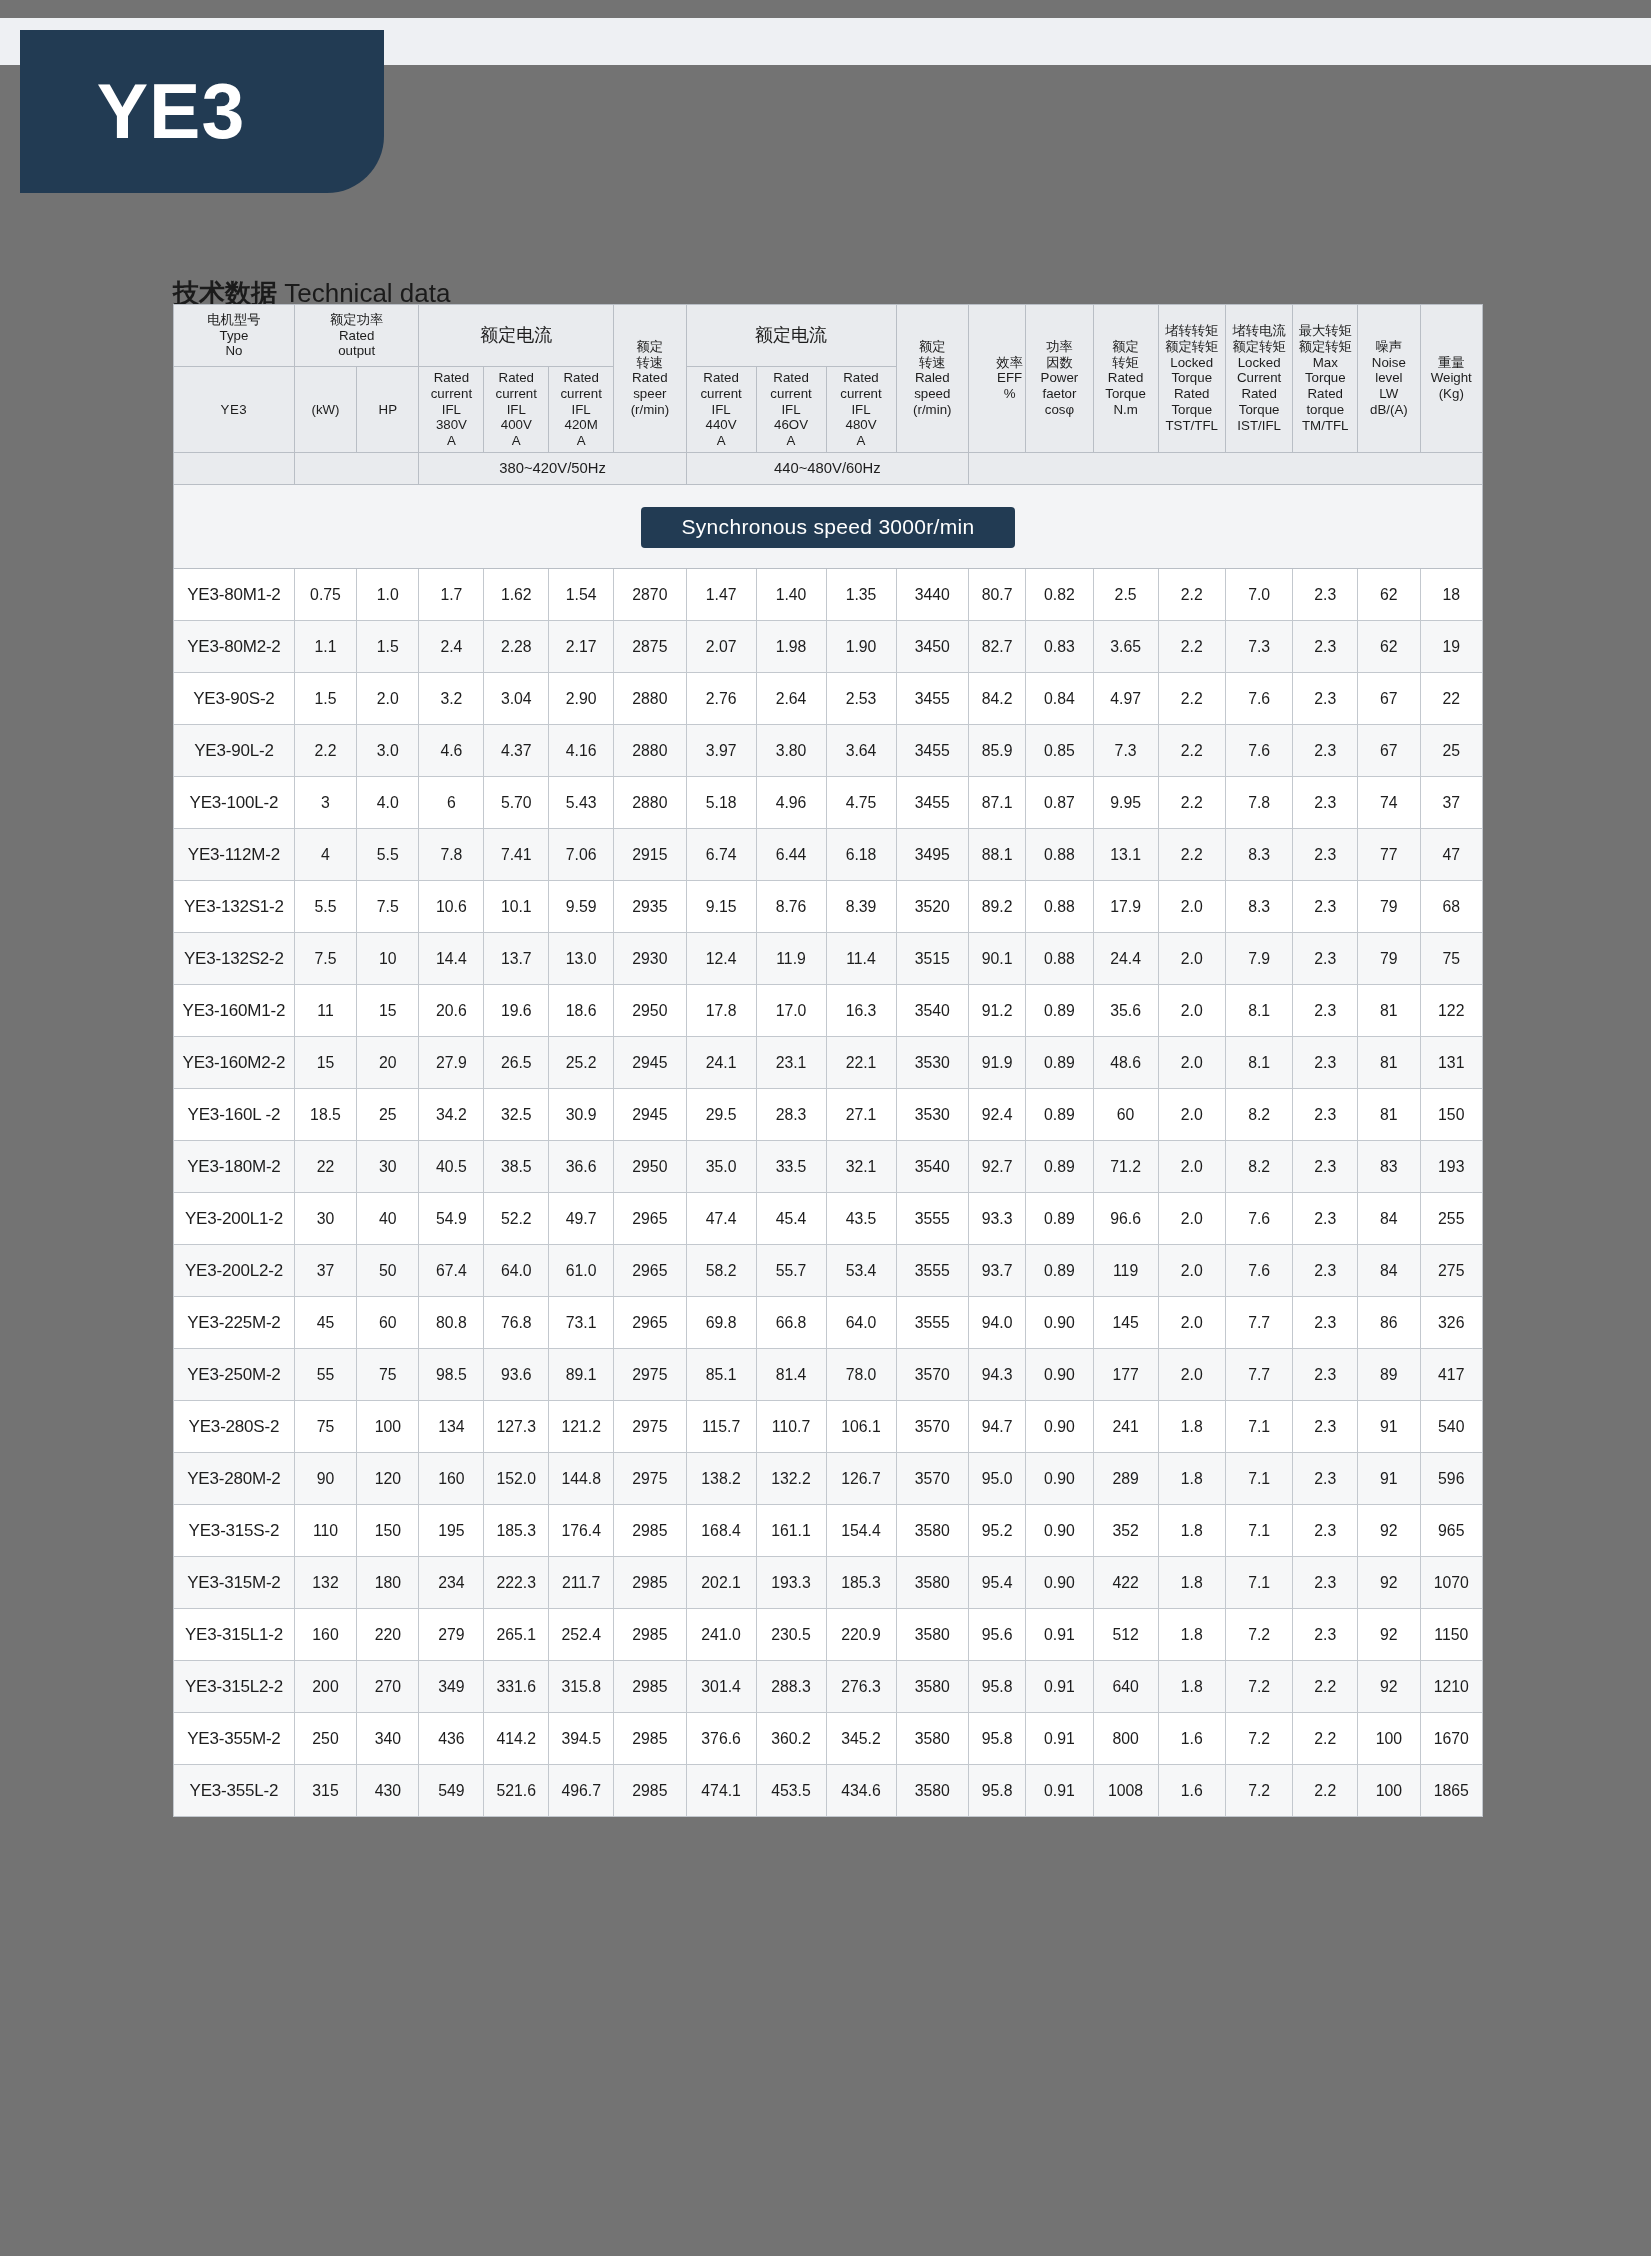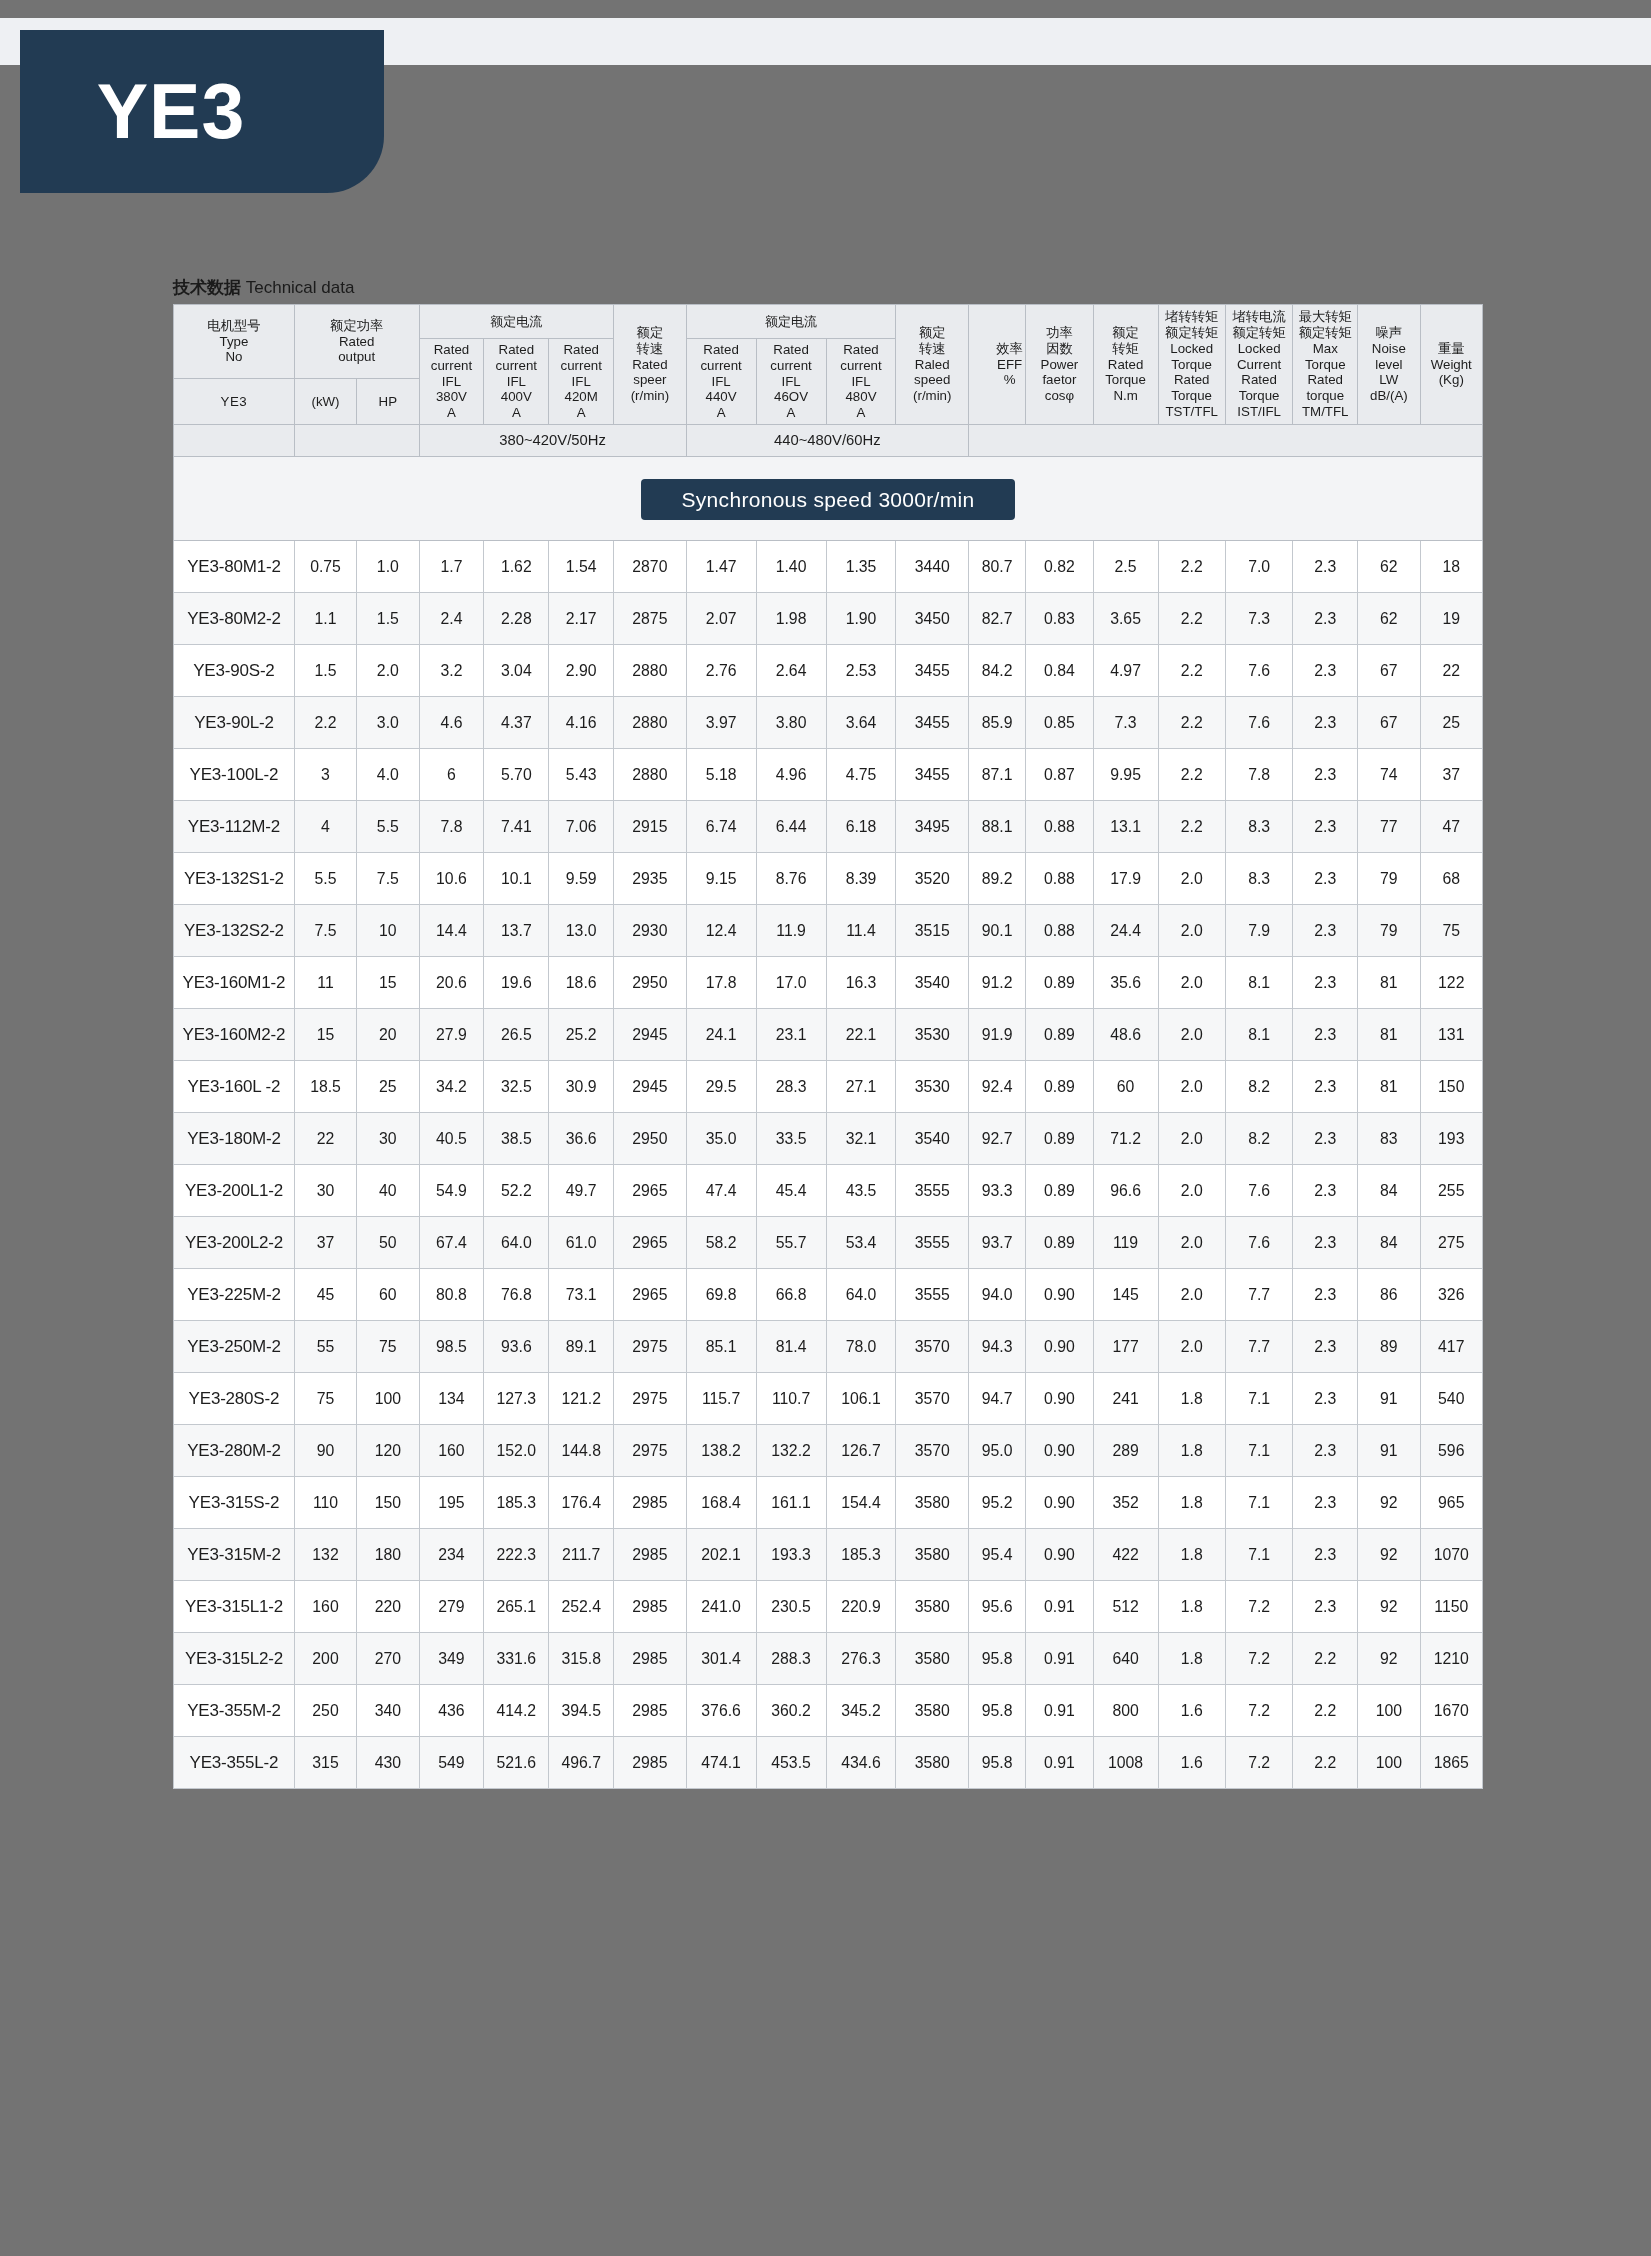--- a/index.html
+++ b/index.html
@@ -36,21 +36,21 @@
     color: #ffffff;
     font-size: 77px;
     font-weight: bold;
     letter-spacing: 1px;
     line-height: 1;
   }
   
   .section-title {
     position: absolute;
     top: 276px; left: 173px;
-    font-size: 17px;
+    font-size: 26px;
     color: #1b1b1b;
   }
   .section-title .cn { font-weight: bold; }
   .section-title .en { font-weight: normal; }
 
   
   .table-wrap {
     position: absolute;
     top: 304px;
     left: 173px;
@@ -71,21 +71,21 @@
   
   .hdr td {
     background: #e9ebee;
     font-size: 13.3px;
     line-height: 1.18;
     padding: 3px 1px;
     border-color: #8f98a3;
   }
   .hdr-outline td { border-color: #3a4a5c; }
   thead td { border-color: #4a5b6c; }
-  .hdr .grp { font-size: 13px; padding: 9px 2px; }
+  .hdr .grp { font-size: 18px; padding: 20px 2px; }
   .logo-cell {
     background: #e9ebee;
     font-size: 29.6px;
     font-weight: bold;
     color: #223b53;
     letter-spacing: 0.5px;
   }
   .volt-row td {
     background: #e9ebee;
     font-size: 14.8px;

